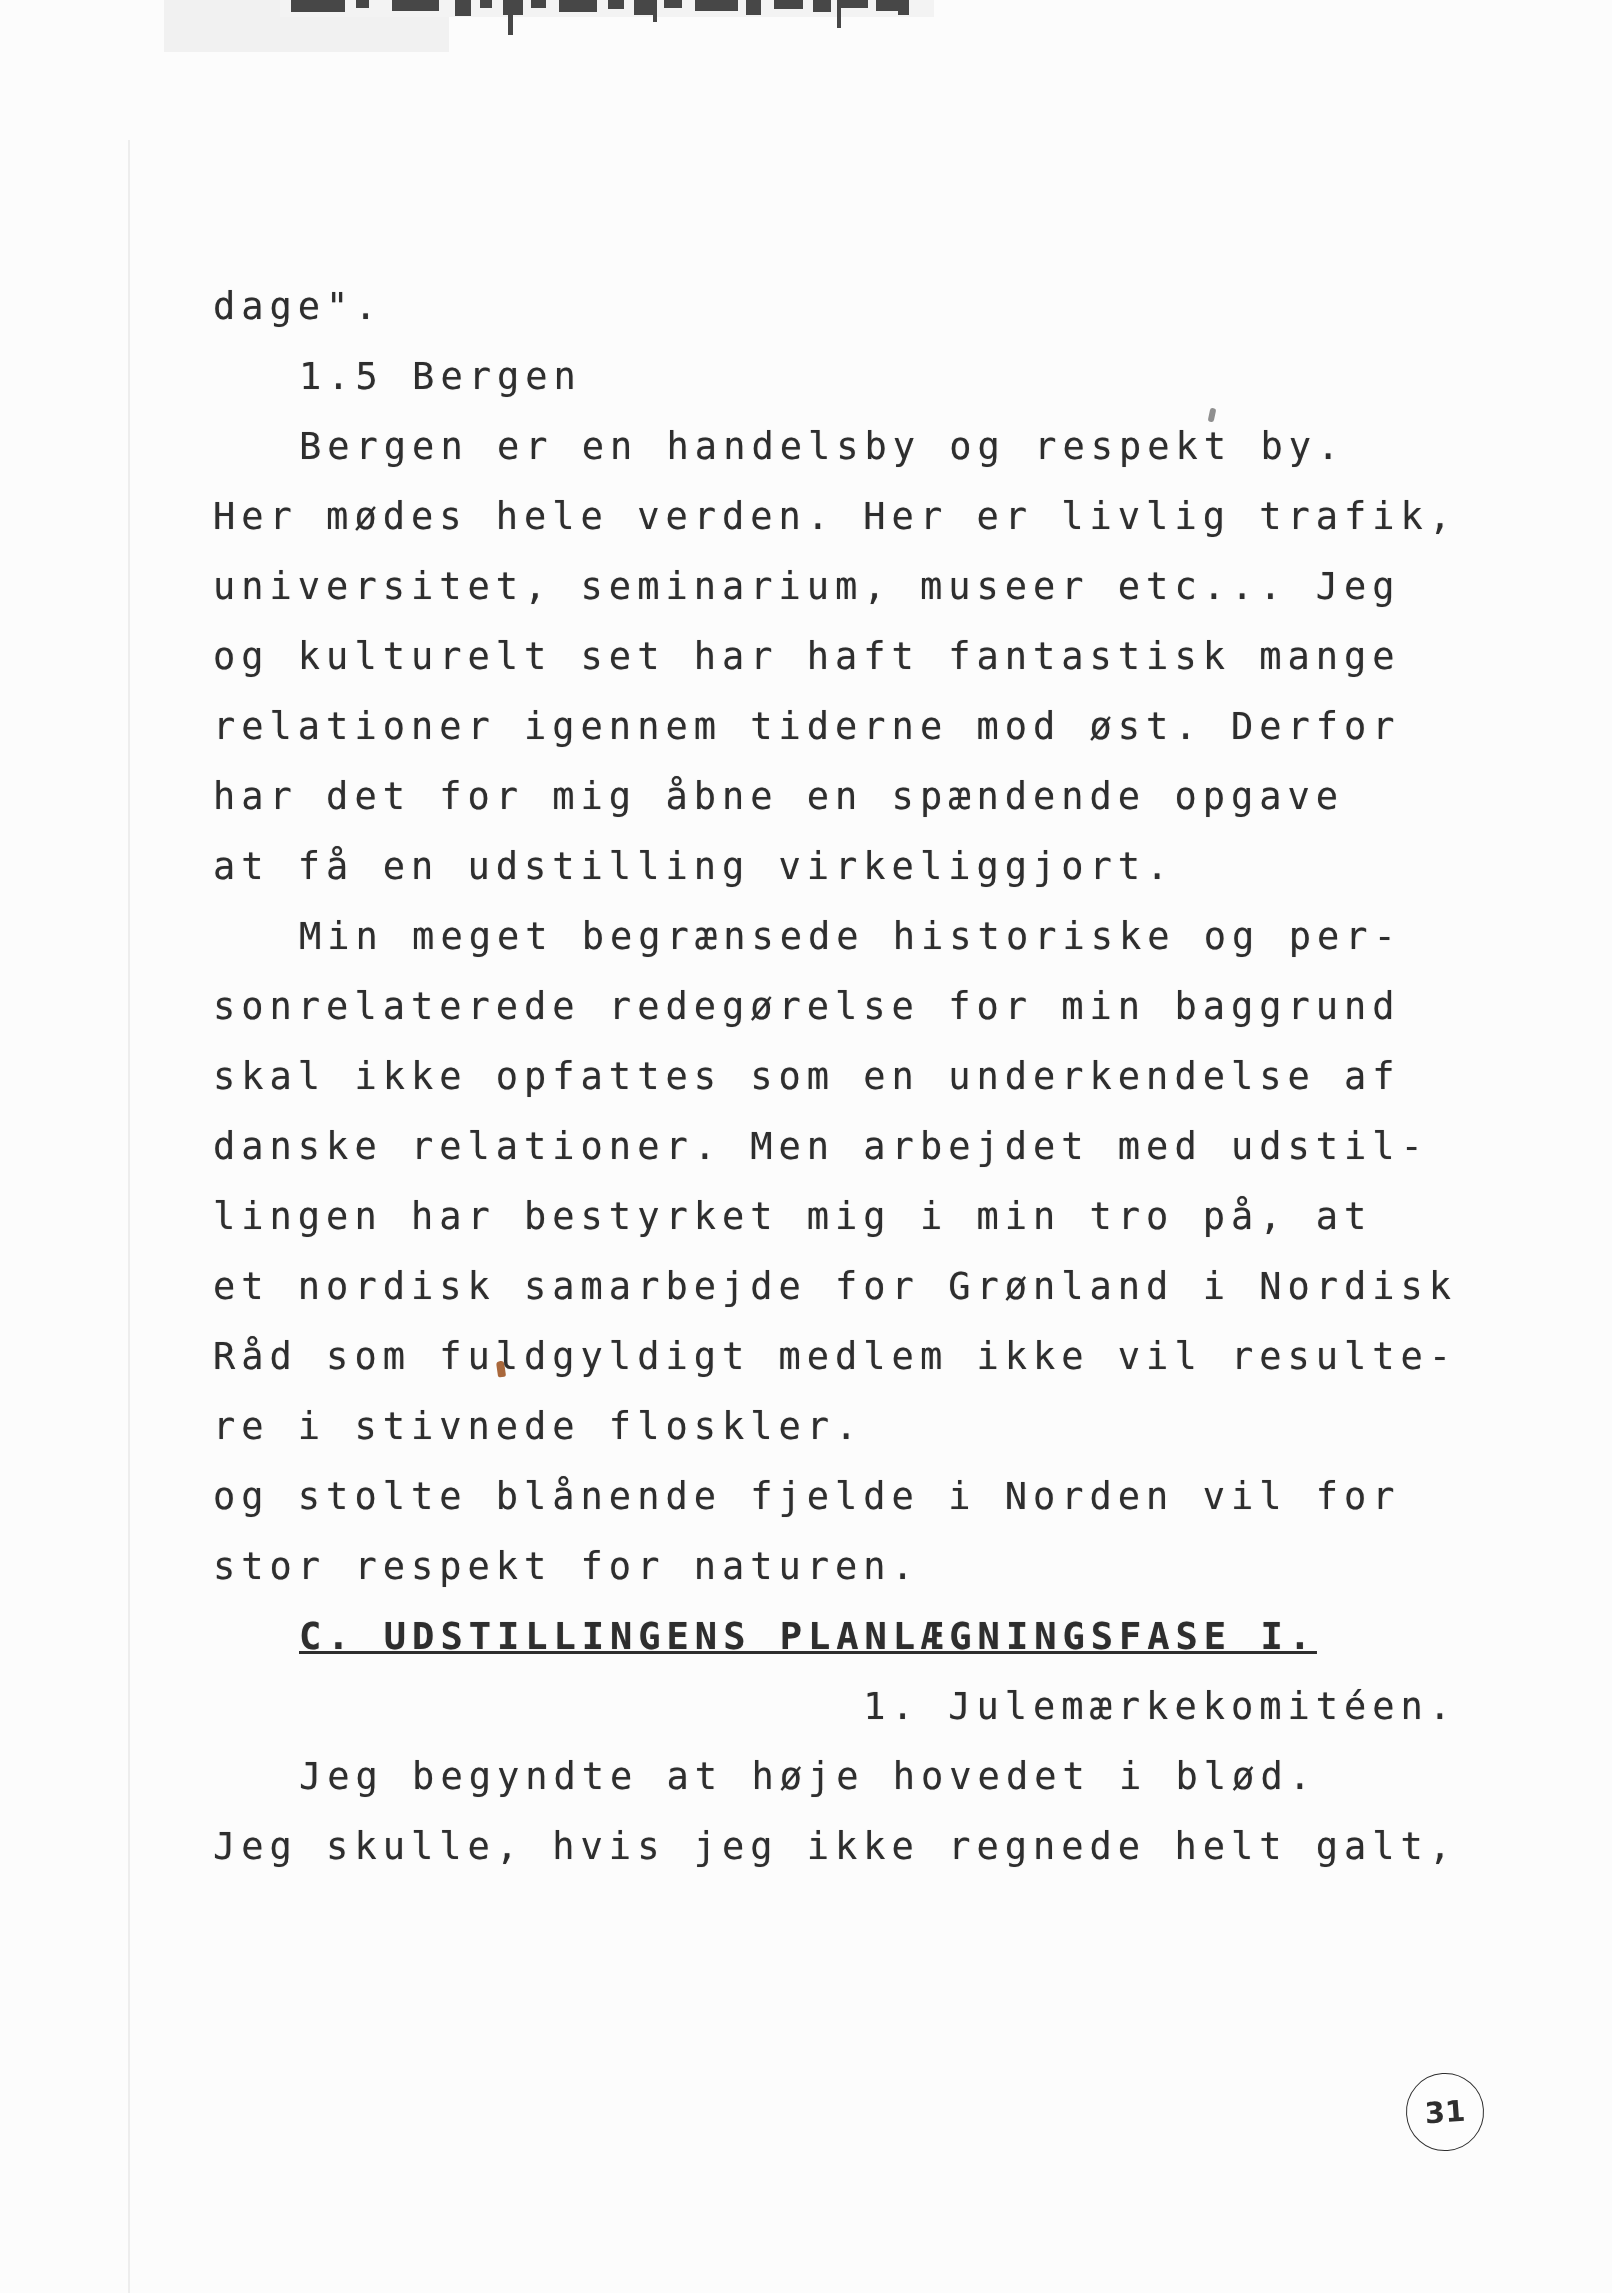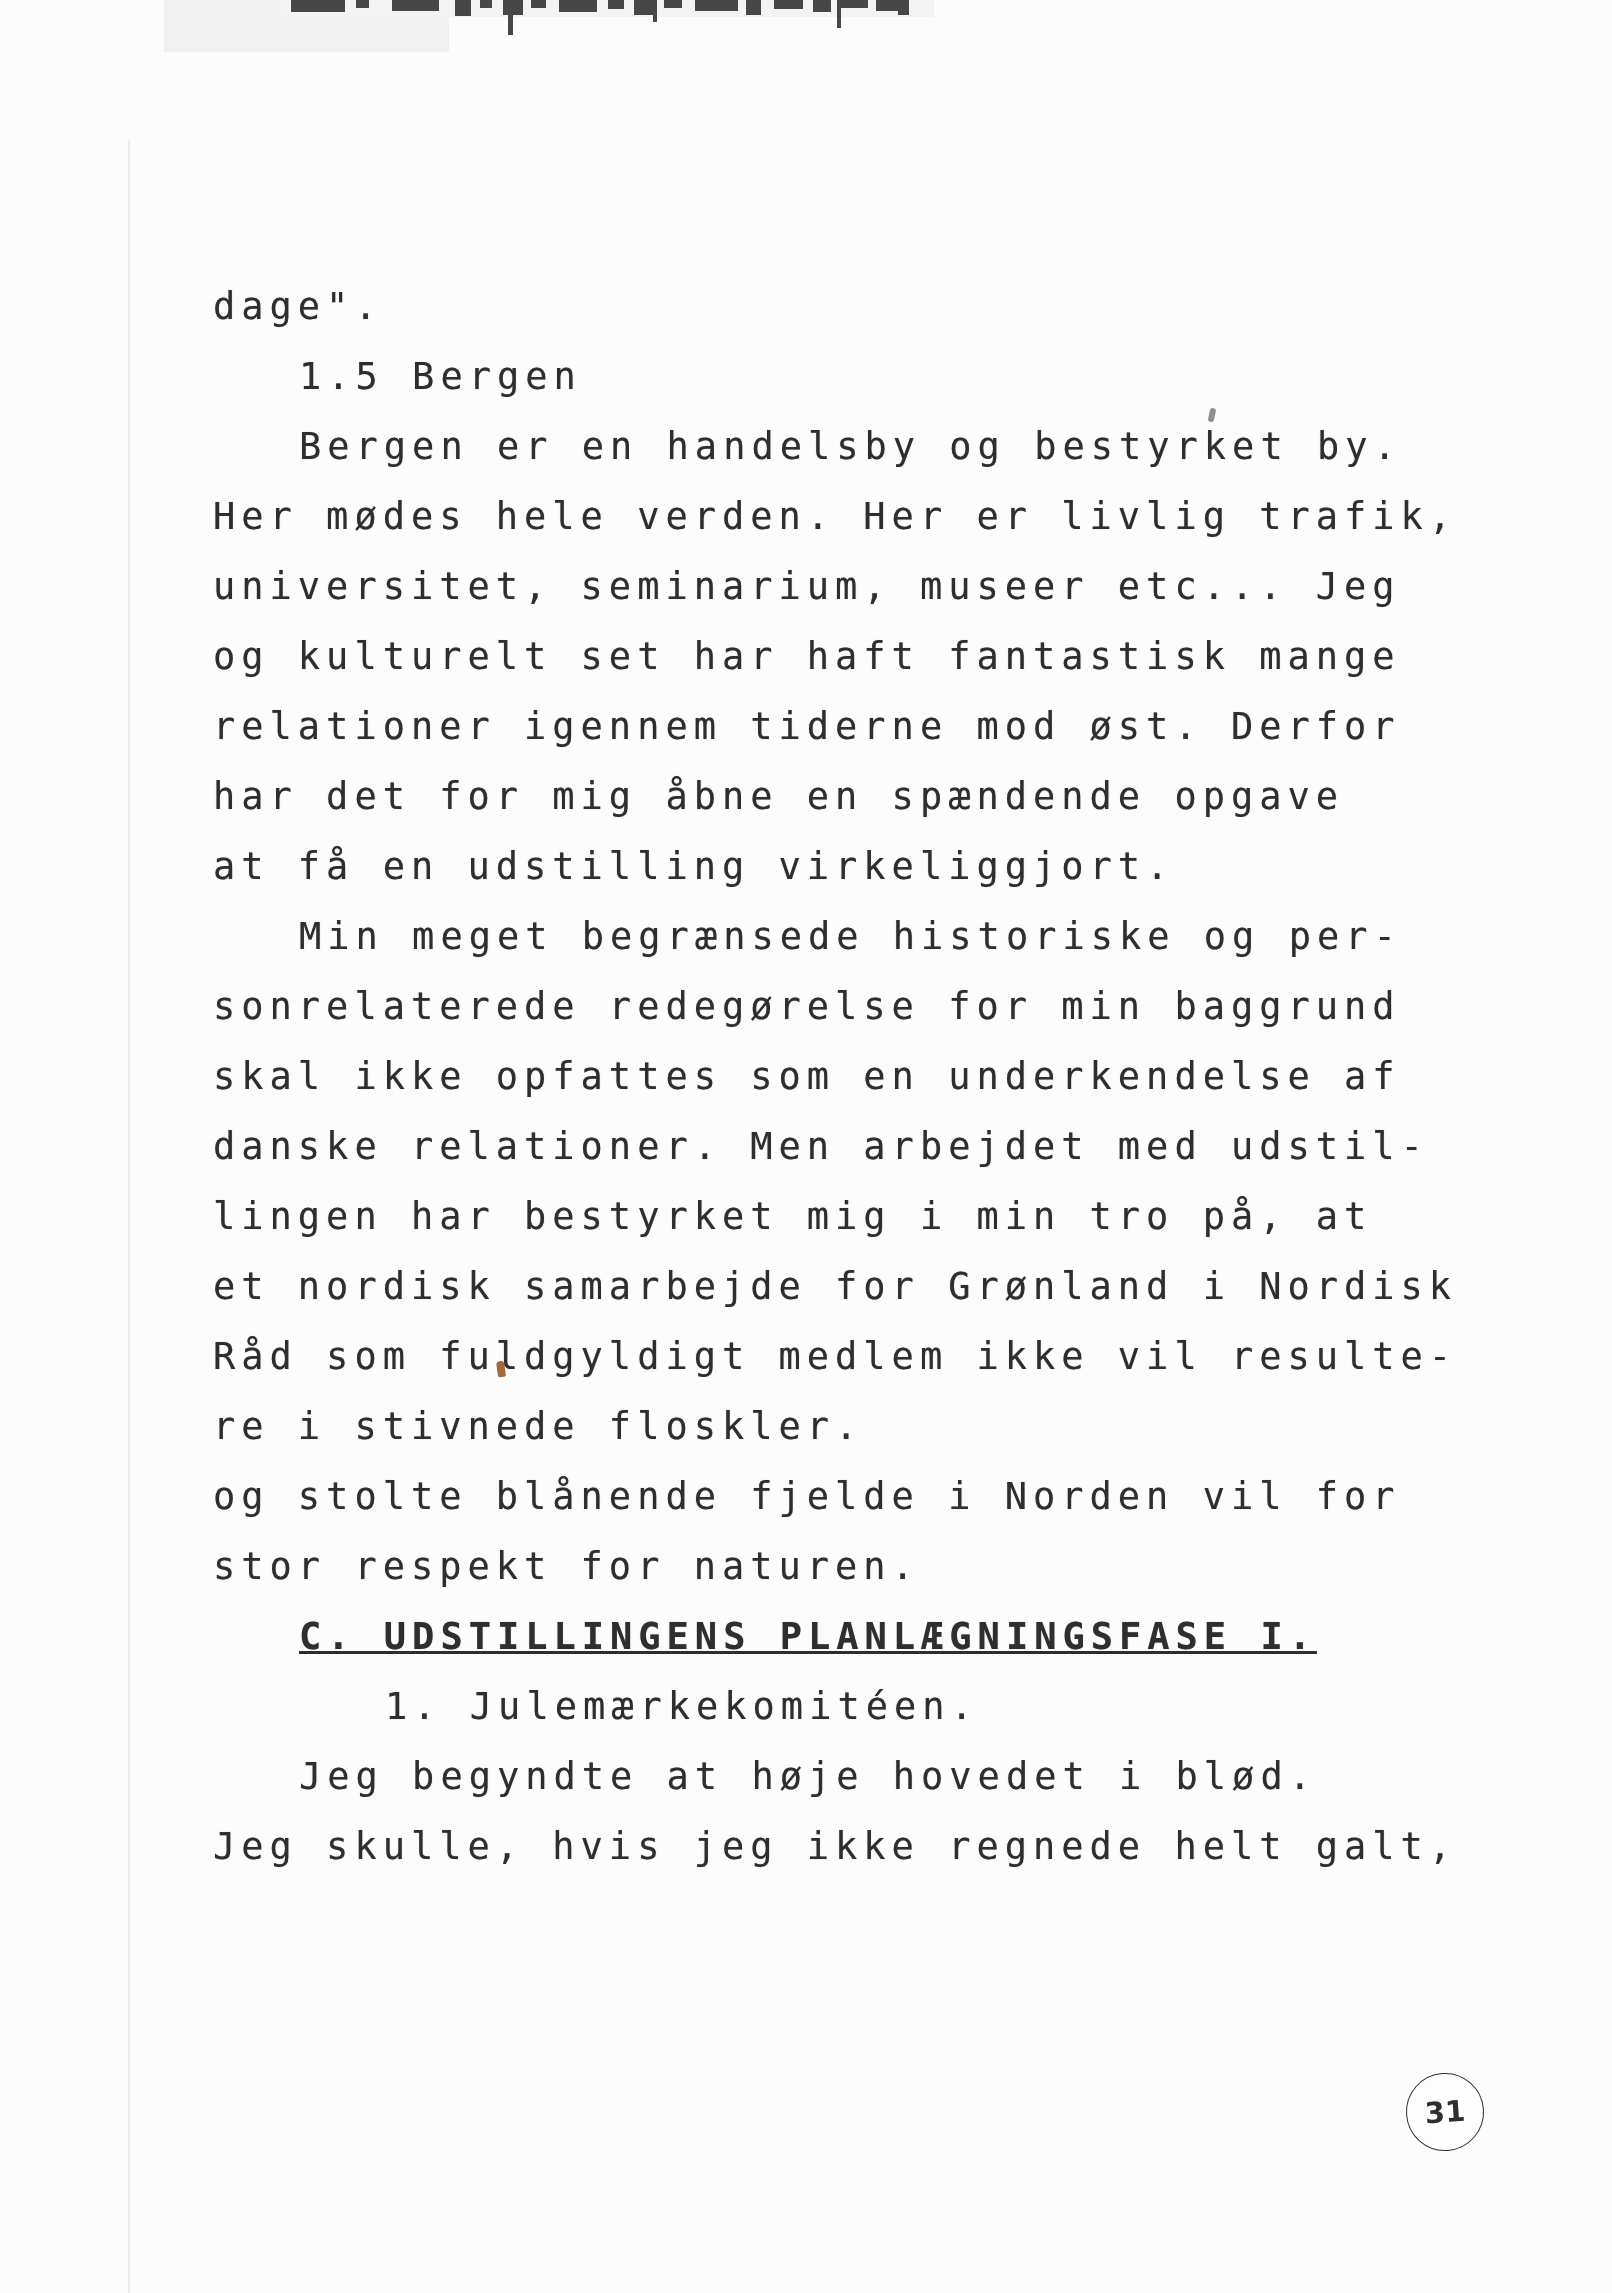--- a/index.html
+++ b/index.html
@@ -21,21 +21,21 @@
   
   .textblock{
     position:absolute;left:213px;top:272px;
     font-size:37px;line-height:70px;letter-spacing:6px;
     color:#2e2e2e;
     text-shadow:0 0 0.9px rgba(40,40,40,.45);
   }
   .line{height:70px;white-space:pre;}
   .ind0{padding-left:0;}
   .ind1{padding-left:86px;}
-  .ind2{padding-left:172px;}
+  .ind2{padding-left:172px;text-align:right;}
   .heading{font-weight:bold;text-decoration:underline;}
   
   .page-num{
     position:absolute;left:1406px;top:2073px;width:78px;height:78px;
     border:1.9px solid #2e2e2e;border-radius:50%;
     display:flex;align-items:center;justify-content:center;
     background:#fdfdfd;box-sizing:border-box;
     font-family:"DejaVu Sans","Liberation Sans",sans-serif;
     font-weight:bold;font-size:29px;color:#2e2e2e;
     transform:rotate(-4deg);
@@ -71,21 +71,21 @@
     <i style="left:839px;width:29px;height:7.5px;"></i>
     <i style="left:876px;width:27px;height:11.2px;"></i>
     <i style="left:898px;width:11.2px;height:15px;"></i>
   </div>
   <div class="artifact speck-apostrophe"></div>
   <div class="artifact speck-orange"></div>
 
   <div class="textblock" id="textblock">
       <div class="line ind0">dage".</div>
       <div class="line ind1">1.5 Bergen</div>
-      <div class="line ind1">Bergen er en handelsby og bestyrket by.</div>
+      <div class="line ind1">Bergen er en handelsby og respekt by.</div>
       <div class="line ind0">Her mødes hele verden. Her er livlig trafik,</div>
       <div class="line ind0">universitet, seminarium, museer etc... Jeg</div>
       <div class="line ind0">og kulturelt set har haft fantastisk mange</div>
       <div class="line ind0">relationer igennem tiderne mod øst. Derfor</div>
       <div class="line ind0">har det for mig åbne en spændende opgave</div>
       <div class="line ind0">at få en udstilling virkeliggjort.</div>
       <div class="line ind1">Min meget begrænsede historiske og per-</div>
       <div class="line ind0">sonrelaterede redegørelse for min baggrund</div>
       <div class="line ind0">skal ikke opfattes som en underkendelse af</div>
       <div class="line ind0">danske relationer. Men arbejdet med udstil-</div>

